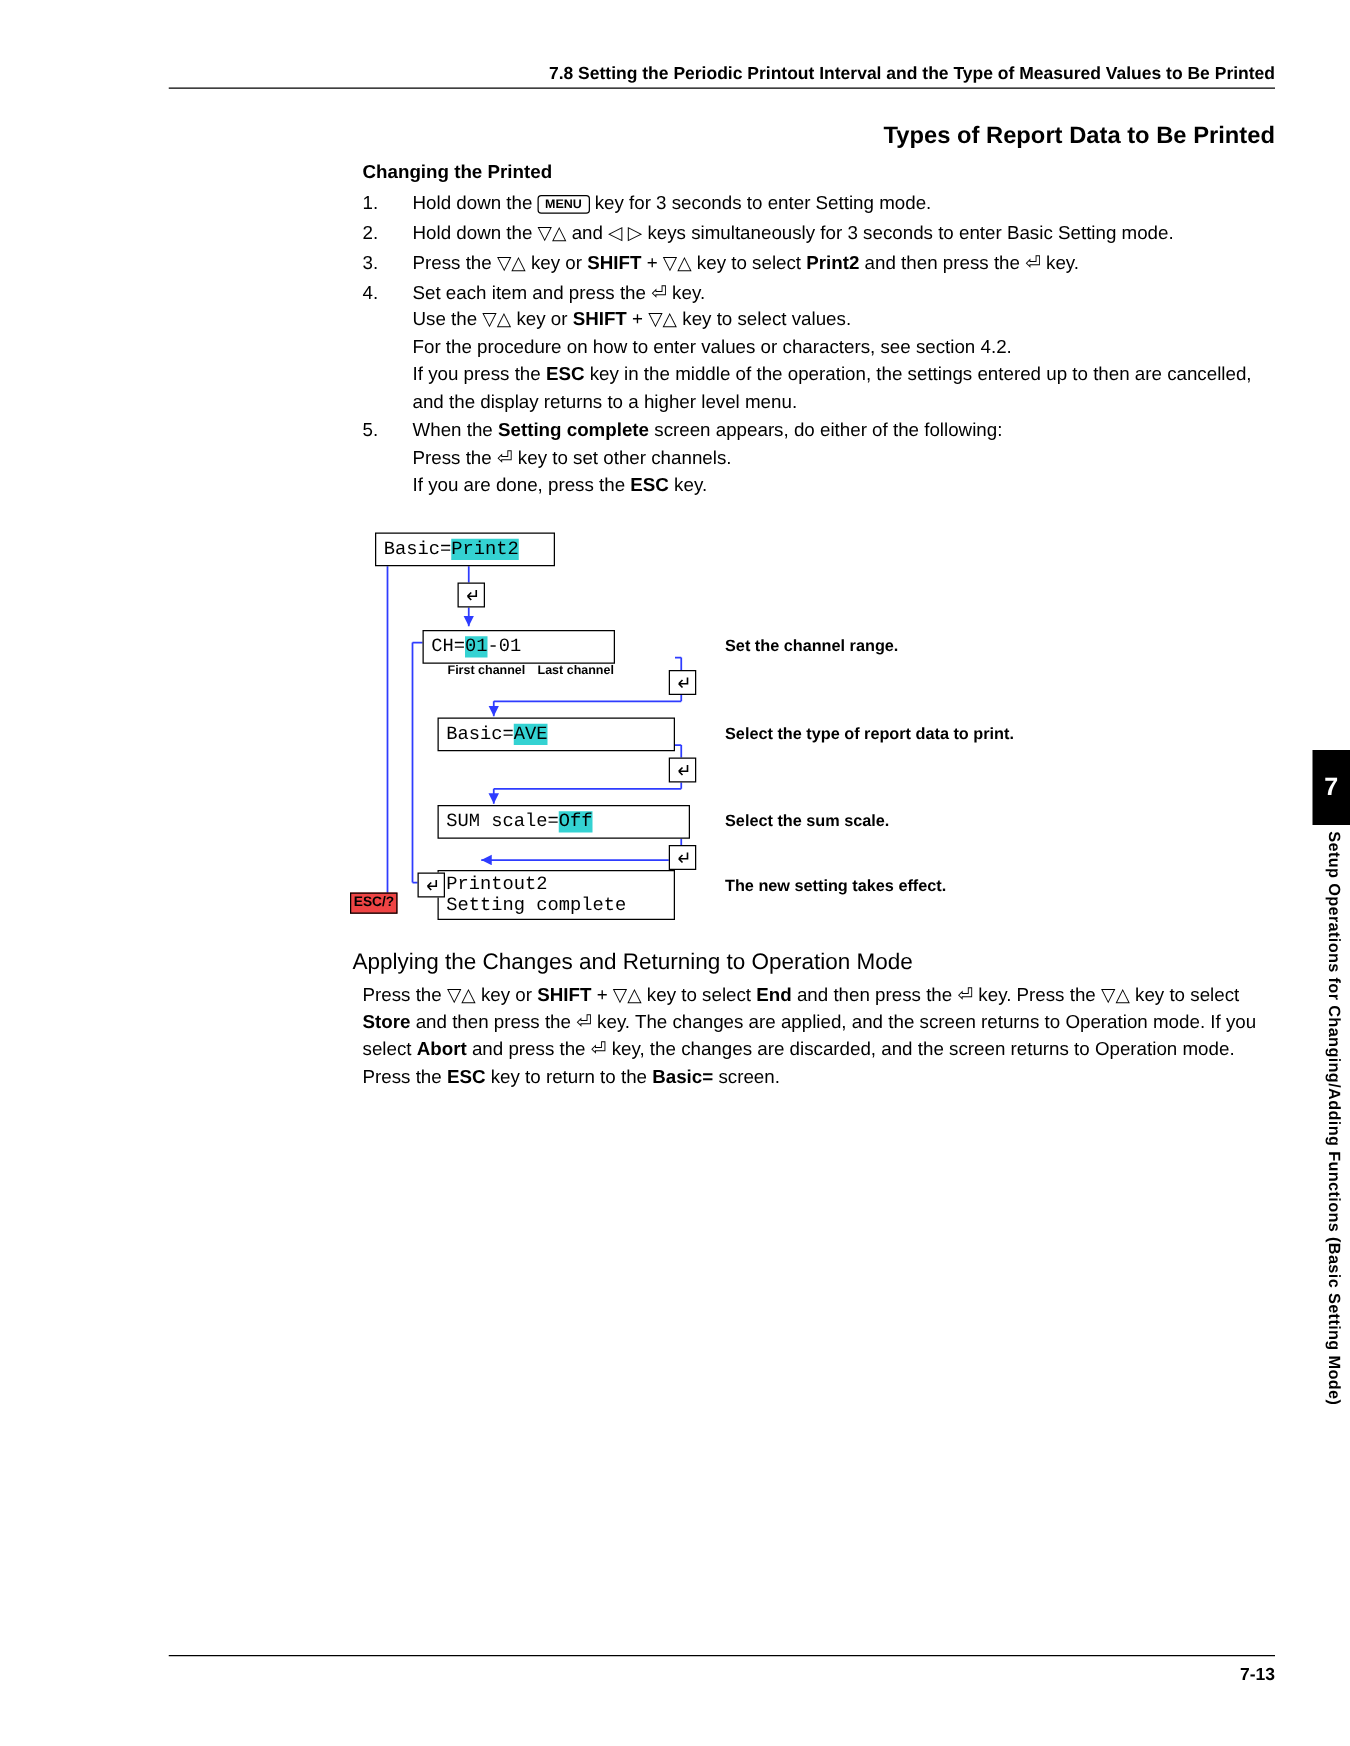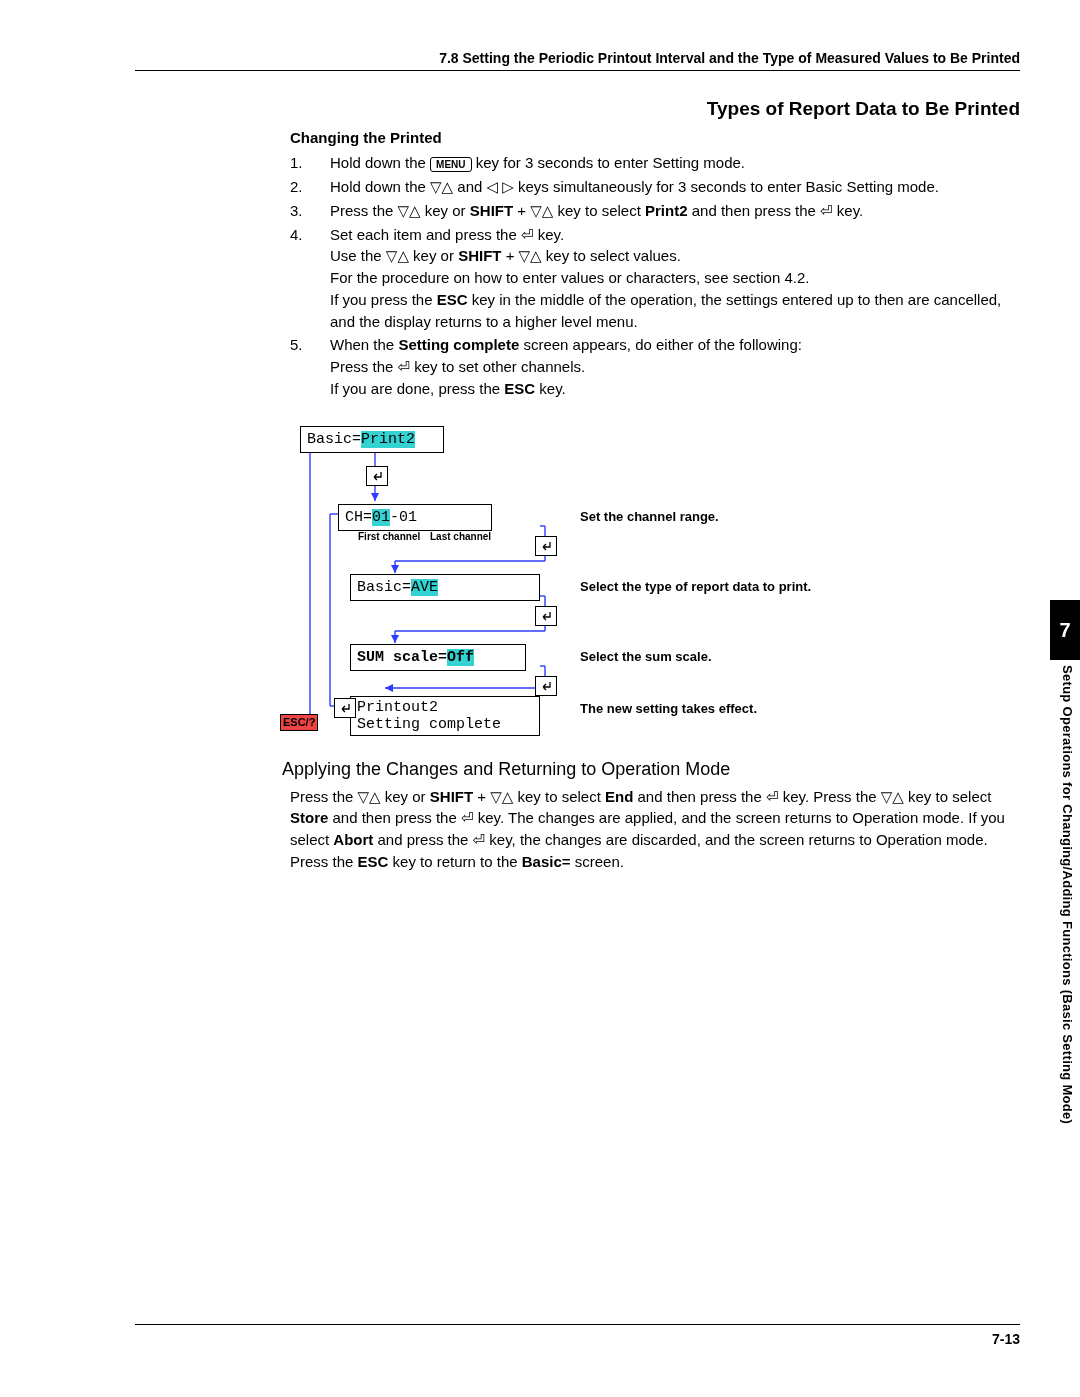--- a/index.html
+++ b/index.html
@@ -262,21 +262,21 @@
       </div>
 
       <div class="dbox" style="left:60px; top:148px; width:190px;"><span>Basic=</span><span class="hl">AVE</span></div>
       <div class="dlabel" style="left:290px; top:152px;">Select the type of report data to print.</div>
       <div class="enter-box" style="left:245px; top:180px;">
         <svg width="14" height="12">
             <path d="M11 2 L11 7 L4 7 M4 7 L7 4 M4 7 L7 10" stroke="#000" stroke-width="1.3" fill="none"></path>
           </svg>
       </div>
 
-      <div class="dbox" style="left:60px; top:218px; width:176px;font-weight:bold;"><span>SUM scale=</span><span class="hl">Off</span></div>
+      <div class="dbox" style="left:60px; top:218px; width:202px;"><span>SUM scale=</span><span class="hl">Off</span></div>
       <div class="dlabel" style="left:290px; top:222px;">Select the sum scale.</div>
       <div class="enter-box" style="left:245px; top:250px;">
         <svg width="14" height="12">
             <path d="M11 2 L11 7 L4 7 M4 7 L7 4 M4 7 L7 10" stroke="#000" stroke-width="1.3" fill="none"></path>
           </svg>
       </div>
 
       <div class="dbox" style="left:60px; top:270px; width:190px; line-height:1.15;"><span>Printout2</span>
 <span>Setting complete</span></div>
       <div class="dlabel" style="left:290px; top:274px;">The new setting takes effect.</div>

